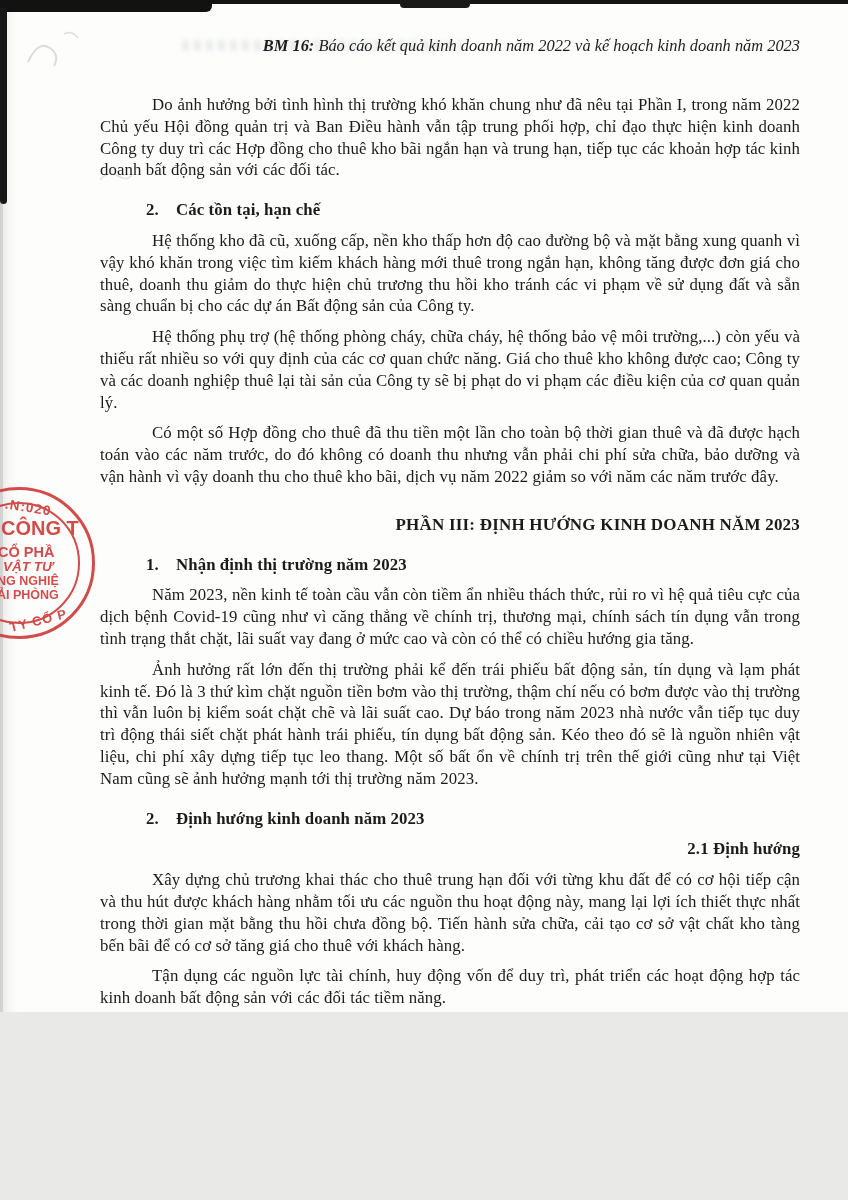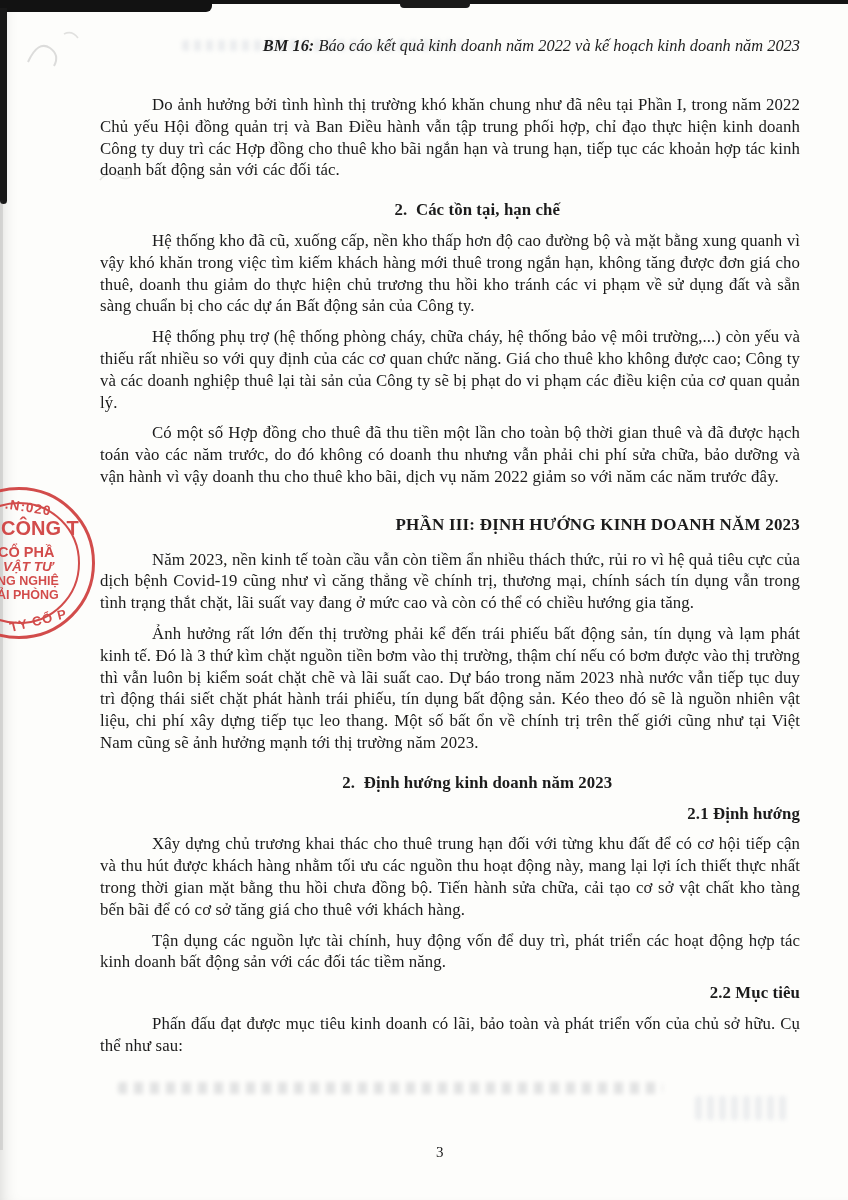--- a/index.html
+++ b/index.html
@@ -1,17 +1,17 @@
 <!DOCTYPE html>
 <html lang="vi"><head>
 <meta charset="utf-8">
 <style>
   html,body{margin:0;padding:0;}
   body{width:848px;height:1200px;background:#e9e9e7;font-family:"Liberation Serif",serif;}
-  .page{position:relative;width:848px;height:1200px;background:#fdfdfb;overflow:hidden;
+  .page{position:relative;width:848px;height:1012px;background:#fdfdfb;overflow:hidden;
         box-shadow:inset 14px 0 18px -14px rgba(0,0,0,.18);}
   
   .scan-top{position:absolute;top:0;left:0;width:848px;height:4px;background:#141414;}
   .scan-top-thick{position:absolute;top:0;left:0;width:212px;height:12px;background:#121212;
                   border-radius:0 0 6px 2px;}
   .scan-top-mid{position:absolute;top:0;left:400px;width:70px;height:8px;background:#1a1a1a;border-radius:0 0 4px 4px;}
   .scan-left{position:absolute;top:8px;left:0;width:7px;height:196px;background:#181818;border-radius:0 0 4px 4px;}
   .scan-left-faint{position:absolute;top:200px;left:0;width:3px;height:950px;background:rgba(60,60,60,.12);}
   
   .ghost{position:absolute;background:repeating-linear-gradient(90deg,#7a86a0 0 7px,transparent 7px 12px);
@@ -22,21 +22,21 @@
   .ghost-bottom2{left:695px;top:1096px;width:95px;height:24px;opacity:.13;}
   .pencil{position:absolute;opacity:.28;}
   
   .header-line{position:absolute;top:36px;left:100px;width:700px;text-align:right;
                font-style:italic;font-size:16.4px;color:#1d1d1d;white-space:nowrap;}
   .header-line .tag{font-weight:700;}
   
   .doc{position:absolute;left:100px;top:94px;width:700px;font-size:16.8px;line-height:21.8px;
        color:#1b1b1b;text-align:justify;letter-spacing:.1px;}
   .doc p{margin:0 0 9px 0;text-indent:52px;}
-  .hd{font-weight:700;margin:18px 0 9px 46px;text-align:center;}
+  .hd{font-weight:700;margin:18px 0 9px 46px;text-align:left;}
   .hd .num{display:inline-block;width:30px;}
   .hd-sub{font-weight:700;margin:3px 0 9px 101px;text-align:right;}
   .part-title{font-weight:700;text-align:right;font-size:17px;margin:26px 0 13px 0;letter-spacing:.2px;}
   
   .stamp{position:absolute;left:-57px;top:487px;width:152px;height:152px;color:#cf3d3d;
          font-family:"Liberation Sans",sans-serif;font-weight:700;opacity:.92;}
   .stamp .ring-outer{position:absolute;inset:0;border:3px solid currentColor;border-radius:50%;}
   .stamp .ring-inner{position:absolute;inset:15px;border:2px solid currentColor;border-radius:50%;}
   .stamp span{position:absolute;white-space:nowrap;}
   .st-arc-top{left:62px;top:13px;font-size:13.5px;transform:rotate(9deg);letter-spacing:1px;}
@@ -77,20 +77,21 @@
     <p>Do ảnh hưởng bởi tình hình thị trường khó khăn chung như đã nêu tại Phần I, trong năm 2022 Chủ yếu Hội đồng quản trị và Ban Điều hành vẫn tập trung phối hợp, chỉ đạo thực hiện kinh doanh Công ty duy trì các Hợp đồng cho thuê kho bãi ngắn hạn và trung hạn, tiếp tục các khoản hợp tác kinh doanh bất động sản với các đối tác.</p>
 
     <div class="hd"><span class="num">2.</span><span>Các tồn tại, hạn chế</span></div>
 
     <p>Hệ thống kho đã cũ, xuống cấp, nền kho thấp hơn độ cao đường bộ và mặt bằng xung quanh vì vậy khó khăn trong việc tìm kiếm khách hàng mới thuê trong ngắn hạn, không tăng được đơn giá cho thuê, doanh thu giảm do thực hiện chủ trương thu hồi kho tránh các vi phạm về sử dụng đất và sẵn sàng chuẩn bị cho các dự án Bất động sản của Công ty.</p>
     <p>Hệ thống phụ trợ (hệ thống phòng cháy, chữa cháy, hệ thống bảo vệ môi trường,...) còn yếu và thiếu rất nhiều so với quy định của các cơ quan chức năng. Giá cho thuê kho không được cao; Công ty và các doanh nghiệp thuê lại tài sản của Công ty sẽ bị phạt do vi phạm các điều kiện của cơ quan quản lý.</p>
     <p>Có một số Hợp đồng cho thuê đã thu tiền một lần cho toàn bộ thời gian thuê và đã được hạch toán vào các năm trước, do đó không có doanh thu nhưng vẫn phải chi phí sửa chữa, bảo dưỡng và vận hành vì vậy doanh thu cho thuê kho bãi, dịch vụ năm 2022 giảm so với năm các năm trước đây.</p>
 
     <div class="part-title">PHẦN III: ĐỊNH HƯỚNG KINH DOANH NĂM 2023</div>
 
+    <div class="hd"><span class="num">1.</span><span>Nhận định thị trường năm 2023</span></div>
 
     <p>Năm 2023, nền kinh tế toàn cầu vẫn còn tiềm ẩn nhiều thách thức, rủi ro vì hệ quả tiêu cực của dịch bệnh Covid-19 cũng như vì căng thẳng về chính trị, thương mại, chính sách tín dụng vẫn trong tình trạng thắt chặt, lãi suất vay đang ở mức cao và còn có thể có chiều hướng gia tăng.</p>
     <p>Ảnh hưởng rất lớn đến thị trường phải kể đến trái phiếu bất động sản, tín dụng và lạm phát kinh tế. Đó là 3 thứ kìm chặt nguồn tiền bơm vào thị trường, thậm chí nếu có bơm được vào thị trường thì vẫn luôn bị kiểm soát chặt chẽ và lãi suất cao. Dự báo trong năm 2023 nhà nước vẫn tiếp tục duy trì động thái siết chặt phát hành trái phiếu, tín dụng bất động sản. Kéo theo đó sẽ là nguồn nhiên vật liệu, chi phí xây dựng tiếp tục leo thang. Một số bất ổn về chính trị trên thế giới cũng như tại Việt Nam cũng sẽ ảnh hưởng mạnh tới thị trường năm 2023.</p>
 
     <div class="hd"><span class="num">2.</span><span>Định hướng kinh doanh năm 2023</span></div>
 
     <div class="hd-sub">2.1 Định hướng</div>
 
     <p>Xây dựng chủ trương khai thác cho thuê trung hạn đối với từng khu đất để có cơ hội tiếp cận và thu hút được khách hàng nhằm tối ưu các nguồn thu hoạt động này, mang lại lợi ích thiết thực nhất trong thời gian mặt bằng thu hồi chưa đồng bộ. Tiến hành sửa chữa, cải tạo cơ sở vật chất kho tàng bến bãi để có cơ sở tăng giá cho thuê với khách hàng.</p>
     <p>Tận dụng các nguồn lực tài chính, huy động vốn để duy trì, phát triển các hoạt động hợp tác kinh doanh bất động sản với các đối tác tiềm năng.</p>

